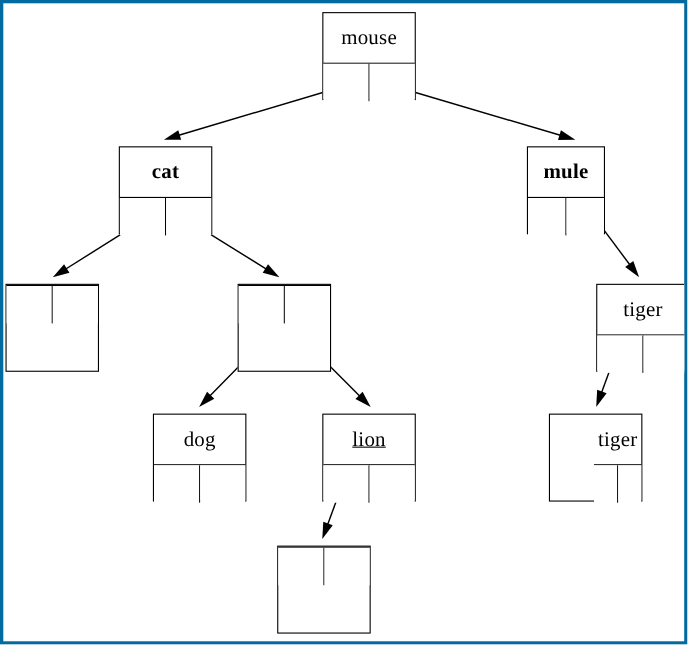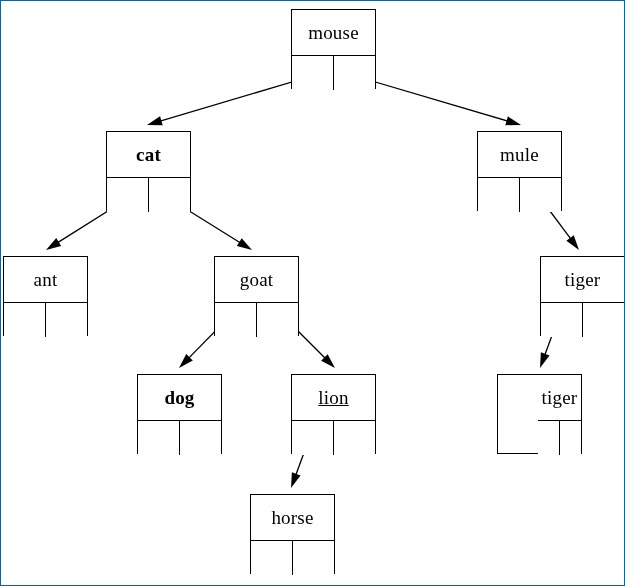--- a/index.html
+++ b/index.html
@@ -5,21 +5,21 @@
   html, body {
     margin: 0;
     padding: 0;
     background: #ffffff;
   }
   #page {
     position: relative;
     width: 625px;
     height: 586px;
     background: #ffffff;
-    border: 1px solid #0369a1;
+    border: 3px solid #0369a1;
     box-sizing: border-box;
     overflow: hidden;
     font-family: "Liberation Serif", "DejaVu Serif", serif;
   }
   #edge-layer {
     position: absolute;
     left: 0;
     top: 0;
     width: 625px;
     height: 586px;
@@ -108,70 +108,67 @@
           <div class="ptr-cell right-cell"></div>
         </div>
       </div>
       <div class="node" style="left: 105px; top: 130px; width: 85px; height: 80px; font-weight: bold;">
         <div class="node-label" style="height: 45px;">cat</div>
         <div class="node-ptrs" style="height: 35px;">
           <div class="ptr-cell left-cell"></div>
           <div class="ptr-cell right-cell"></div>
         </div>
       </div>
-      <div class="node" style="left: 476px; top: 130px; width: 85px; height: 80px;">
+      <div class="node" style="left: 476px; top: 130px; width: 71px; height: 80px; font-weight: bold;">
         <div class="node-label" style="height: 45px;">mule</div>
         <div class="node-ptrs" style="height: 35px;">
           <div class="ptr-cell left-cell"></div>
           <div class="ptr-cell right-cell"></div>
         </div>
       </div>
       <div class="node" style="left: 2px; top: 255px; width: 85px; height: 80px;">
-        <div class="node-label" style="height: 45px;">ant</div>
         <div class="node-ptrs" style="height: 35px;">
           <div class="ptr-cell left-cell"></div>
           <div class="ptr-cell right-cell"></div>
         </div>
       </div>
       <div class="node" style="left: 213px; top: 255px; width: 85px; height: 80px;">
-        <div class="node-label" style="height: 45px;">goat</div>
         <div class="node-ptrs" style="height: 35px;">
           <div class="ptr-cell left-cell"></div>
           <div class="ptr-cell right-cell"></div>
         </div>
       </div>
       <div class="node" style="left: 539px; top: 255px; width: 85px; height: 80px;">
         <div class="node-label" style="height: 45px;">tiger</div>
         <div class="node-ptrs" style="height: 35px;">
           <div class="ptr-cell left-cell"></div>
           <div class="ptr-cell right-cell"></div>
         </div>
       </div>
       <div class="node" style="left: 136px; top: 373px; width: 85px; height: 80px;">
-        <div class="node-label" style="height: 45px; font-weight: bold;">dog</div>
+        <div class="node-label" style="height: 45px;">dog</div>
         <div class="node-ptrs" style="height: 35px;">
           <div class="ptr-cell left-cell"></div>
           <div class="ptr-cell right-cell"></div>
         </div>
       </div>
       <div class="node" style="left: 290px; top: 373px; width: 85px; height: 80px;">
         <div class="node-label" style="height: 45px; text-decoration: underline;">lion</div>
         <div class="node-ptrs" style="height: 35px;">
           <div class="ptr-cell left-cell"></div>
           <div class="ptr-cell right-cell"></div>
         </div>
       </div>
       <div class="node" style="left: 496px; top: 373px; width: 85px; height: 80px; padding-left: 40px;">
         <div class="node-label" style="height: 45px;">tiger</div>
         <div class="node-ptrs" style="height: 35px;">
           <div class="ptr-cell left-cell"></div>
           <div class="ptr-cell right-cell"></div>
         </div>
       </div>
       <div class="node" style="left: 249px; top: 493px; width: 85px; height: 80px;">
-        <div class="node-label" style="height: 45px;">horse</div>
         <div class="node-ptrs" style="height: 35px;">
           <div class="ptr-cell left-cell"></div>
           <div class="ptr-cell right-cell"></div>
         </div>
       </div>
     </div>
 </div>
 
 </body></html>

